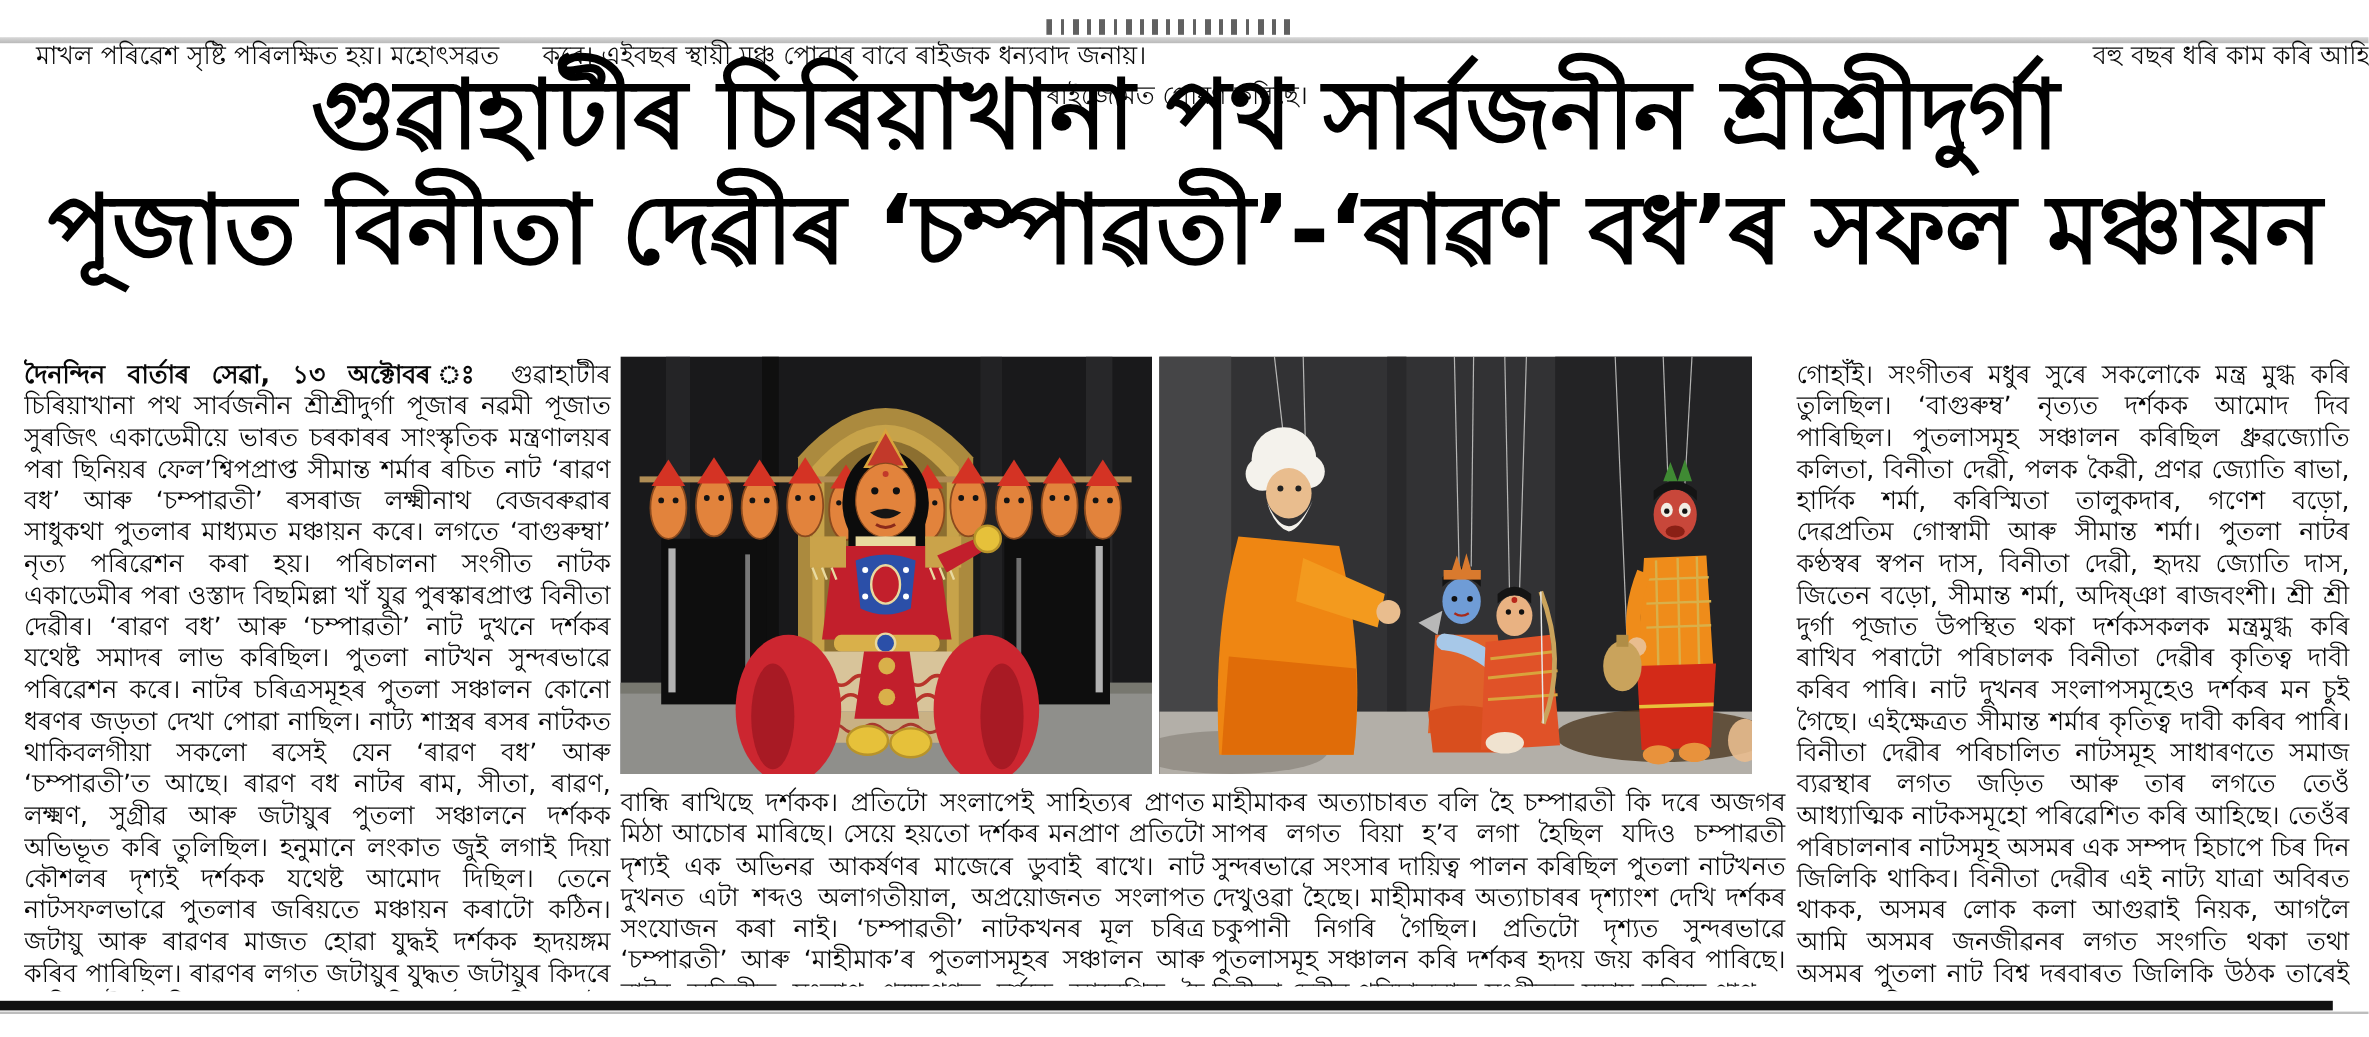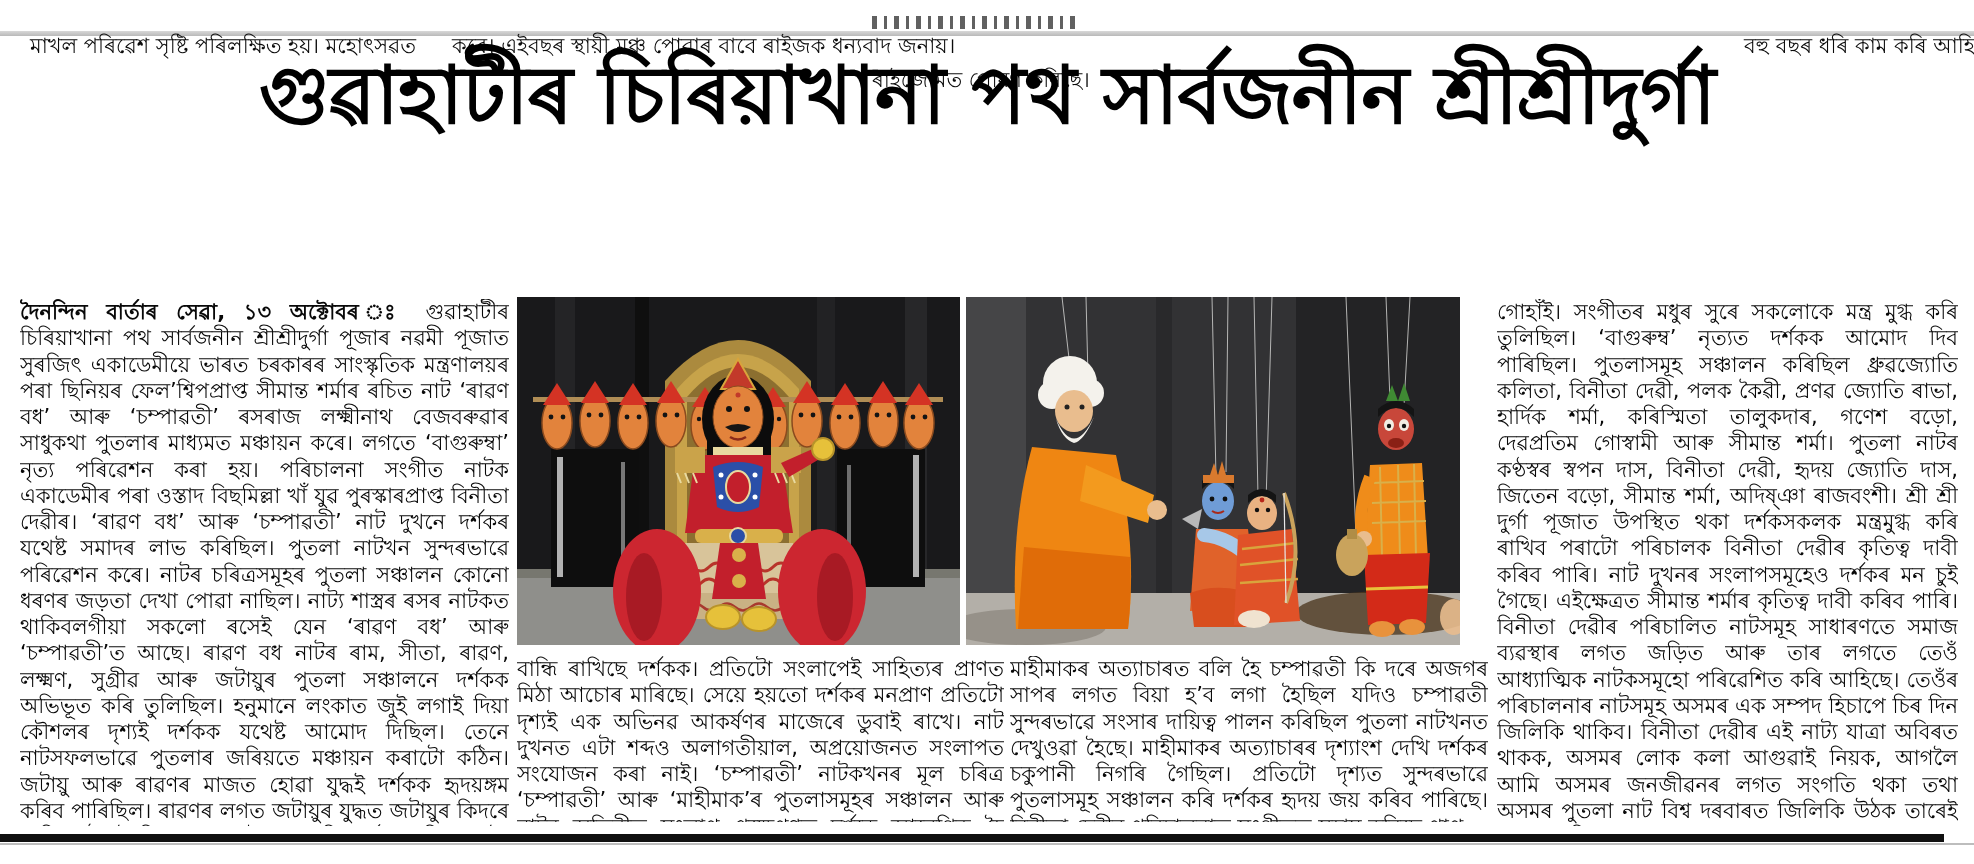--- a/index.html
+++ b/index.html
@@ -45,20 +45,21 @@
 <div id="canvas">
 
   <div class="top-rule"></div>
   <div class="frag" id="frag1">মাখল পৰিৱেশ সৃষ্টি পৰিলক্ষিত হয়। মহোৎসৱত</div>
   <div class="frag" id="frag2">কৰে। এইবছৰ স্থায়ী মঞ্চ পোৱাৰ বাবে ৰাইজক ধন্যবাদ জনায়।</div>
   <div class="frag-clipped"></div>
   <div class="frag" id="frag3">ৰাইজে মত পোষণ কৰিছে।</div>
   <div class="frag" id="frag5">বহু বছৰ ধৰি কাম কৰি আহিছে।</div>
 
   <div class="headline" id="headline1">গুৱাহাটীৰ চিৰিয়াখানা পথ সাৰ্বজনীন শ্ৰীশ্ৰীদুৰ্গা</div>
+  <div class="headline" id="headline2">পূজাত বিনীতা দেৱীৰ ‘চম্পাৱতী’-‘ৰাৱণ বধ’ৰ সফল মঞ্চায়ন</div>
 
   <div class="bodycol" id="col1">
     <p><span class="dateline">দৈনন্দিন বাৰ্তাৰ সেৱা, ১৩ অক্টোবৰ ঃ </span><span>গুৱাহাটীৰ চিৰিয়াখানা পথ সাৰ্বজনীন শ্ৰীশ্ৰীদুৰ্গা পূজাৰ নৱমী পূজাত সুৰজিৎ একাডেমীয়ে ভাৰত চৰকাৰৰ সাংস্কৃতিক মন্ত্ৰণালয়ৰ পৰা ছিনিয়ৰ ফেল’শ্বিপপ্ৰাপ্ত সীমান্ত শৰ্মাৰ ৰচিত নাট ‘ৰাৱণ বধ’ আৰু ‘চম্পাৱতী’ ৰসৰাজ লক্ষ্মীনাথ বেজবৰুৱাৰ সাধুকথা পুতলাৰ মাধ্যমত মঞ্চায়ন কৰে। লগতে ‘বাগুৰুম্বা’ নৃত্য পৰিৱেশন কৰা হয়। পৰিচালনা সংগীত নাটক একাডেমীৰ পৰা ওস্তাদ বিছমিল্লা খাঁ যুৱ পুৰস্কাৰপ্ৰাপ্ত বিনীতা দেৱীৰ। ‘ৰাৱণ বধ’ আৰু ‘চম্পাৱতী’ নাট দুখনে দৰ্শকৰ যথেষ্ট সমাদৰ লাভ কৰিছিল। পুতলা নাটখন সুন্দৰভাৱে পৰিৱেশন কৰে। নাটৰ চৰিত্ৰসমূহৰ পুতলা সঞ্চালন কোনো ধৰণৰ জড়তা দেখা পোৱা নাছিল। নাট্য শাস্ত্ৰৰ ৰসৰ নাটকত থাকিবলগীয়া সকলো ৰসেই যেন ‘ৰাৱণ বধ’ আৰু ‘চম্পাৱতী’ত আছে। ৰাৱণ বধ নাটৰ ৰাম, সীতা, ৰাৱণ, লক্ষ্মণ, সুগ্ৰীৱ আৰু জটায়ুৰ পুতলা সঞ্চালনে দৰ্শকক অভিভূত কৰি তুলিছিল। হনুমানে লংকাত জুই লগাই দিয়া কৌশলৰ দৃশ্যই দৰ্শকক যথেষ্ট আমোদ দিছিল। তেনে নাটসফলভাৱে পুতলাৰ জৰিয়তে মঞ্চায়ন কৰাটো কঠিন। জটায়ু আৰু ৰাৱণৰ মাজত হোৱা যুদ্ধই দৰ্শকক হৃদয়ঙ্গম কৰিব পাৰিছিল। ৰাৱণৰ লগত জটায়ুৰ যুদ্ধত জটায়ুৰ কিদৰে পাখি কটা গৈছিল তাৰ কৌশল দেখি দৰ্শক অভিভূত হৈ পৰিছিল। নাট দুখনৰে প্ৰতিটো দৃশ্যৰ পুতলাসমূহৰ সঞ্চালনৰ শৈলী দেখি দৰ্শকসকল অভিভূত হৈ পৰে। সকলোকে নাটৰ কৌশলী মায়া জালেৰে</span></p>
   </div>
 
   <svg class="photo" id="photo1" viewBox="0 0 443 348" xmlns="http://www.w3.org/2000/svg">
     <rect width="443" height="348" fill="#19191b"></rect>
     <rect x="38" y="0" width="20" height="300" fill="#2b2b2e" opacity="0.6"></rect>
     <rect x="118" y="0" width="14" height="300" fill="#0c0c0d" opacity="0.8"></rect>
     <rect x="300" y="0" width="18" height="300" fill="#2b2b2e" opacity="0.5"></rect>

